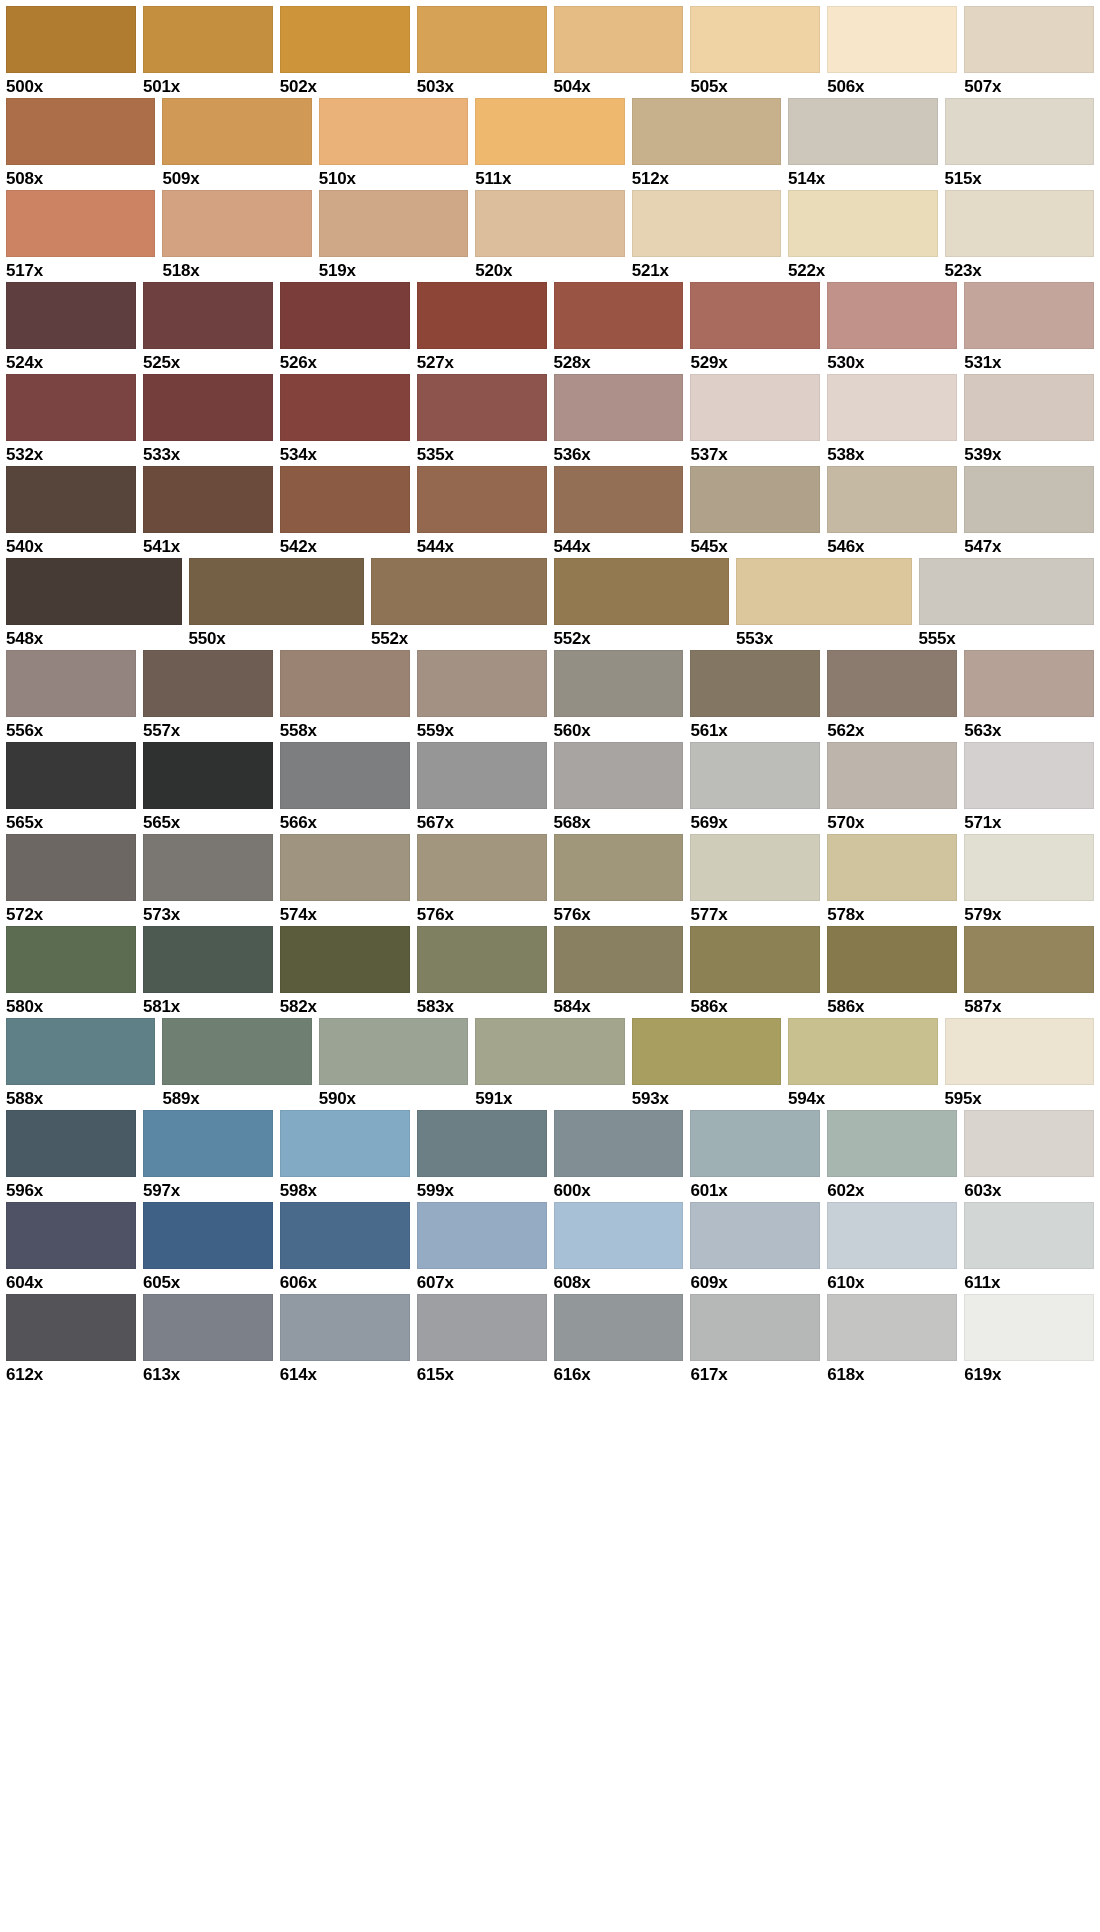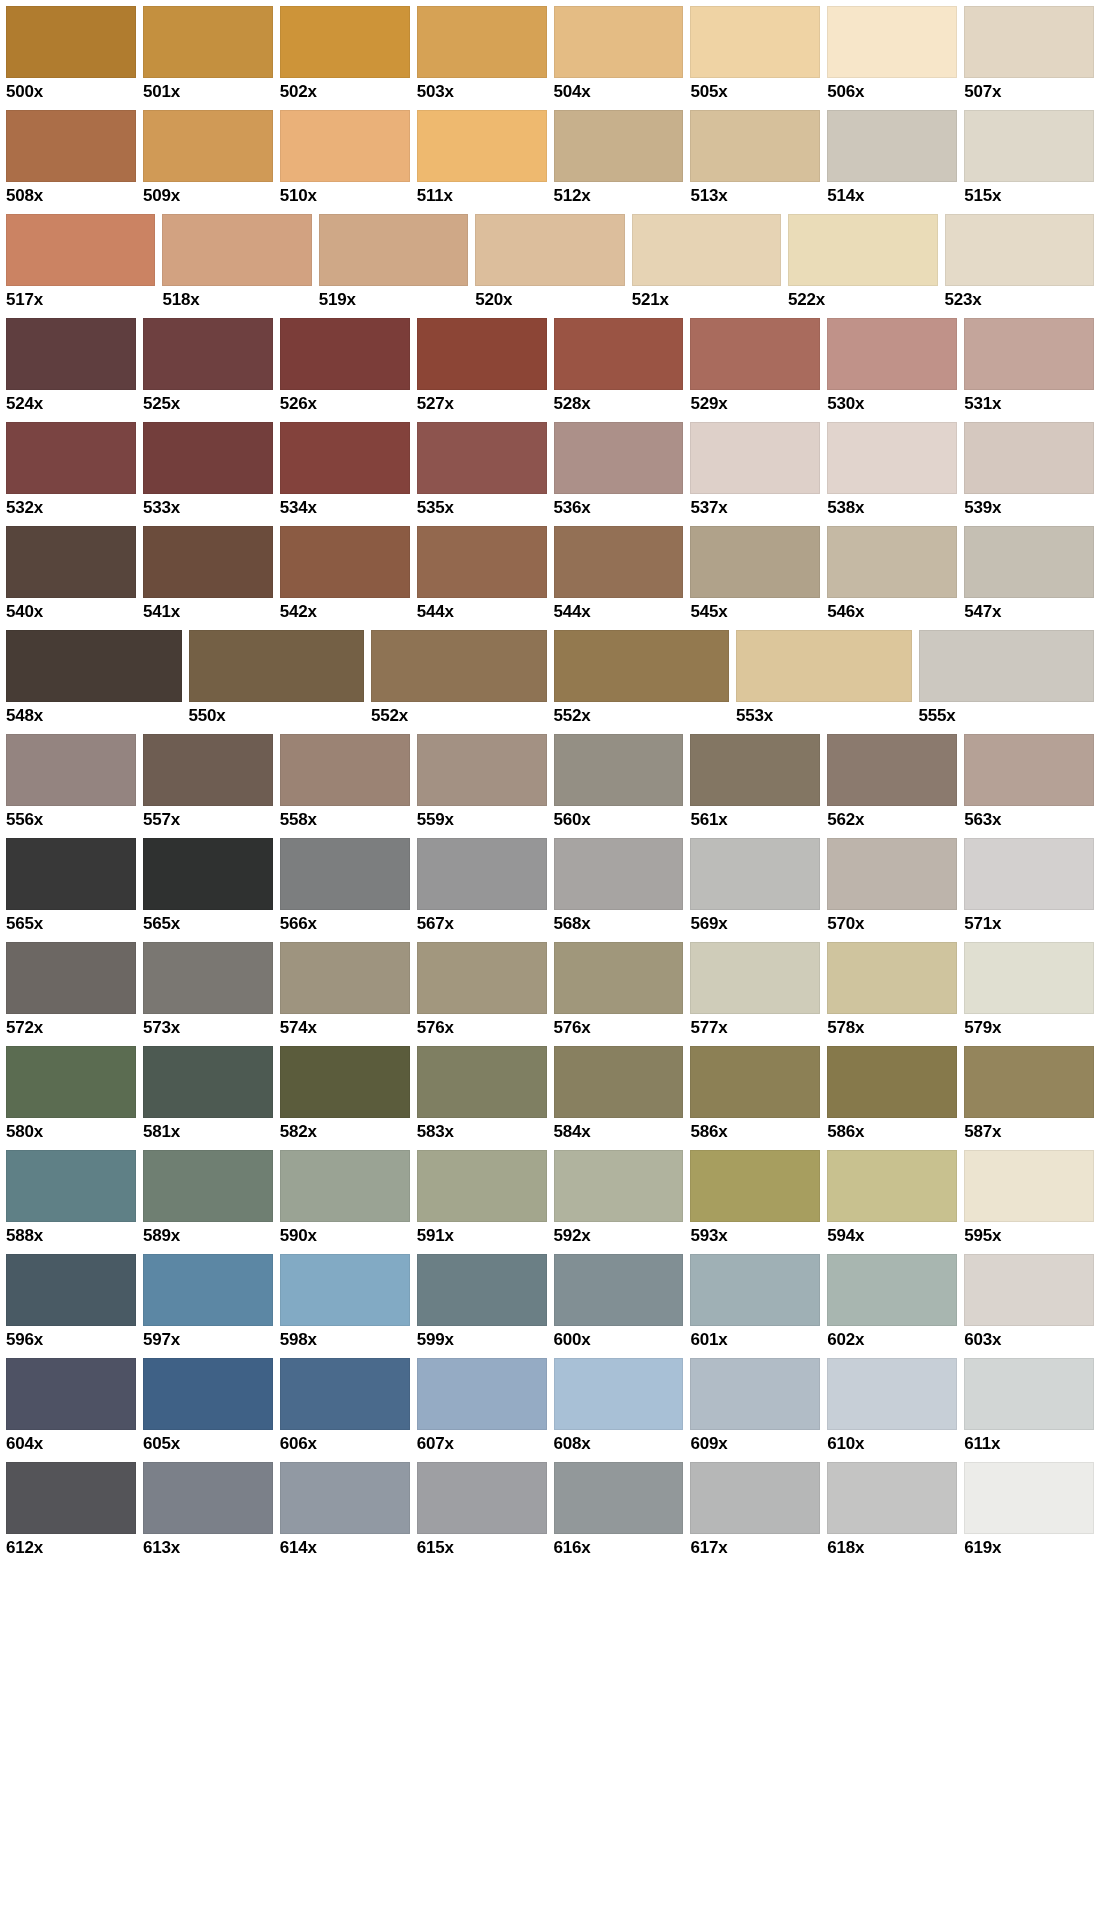--- a/index.html
+++ b/index.html
@@ -17,21 +17,21 @@
     position: relative;
     width: 1100px;
     height: 1932px;
     background: #ffffff;
     box-sizing: border-box;
     padding: 6px 6px 0 6px;
   }
   .palette-row {
     display: flex;
     width: 100%;
-    height: 104px;
+    height: 92px;
     box-sizing: border-box;
   }
   .swatch-cell {
     flex: 1 1 0;
     display: flex;
     flex-direction: column;
     box-sizing: border-box;
     padding-right: 7px;
     min-width: 0;
   }
@@ -108,24 +108,20 @@
       </div>
       <div class="swatch-cell">
         <div class="swatch-chip" style="background-color: rgb(238, 185, 111);"></div>
         <div class="swatch-label">511x</div>
       </div>
       <div class="swatch-cell">
         <div class="swatch-chip" style="background-color: rgb(199, 176, 140);"></div>
         <div class="swatch-label">512x</div>
       </div>
       <div class="swatch-cell">
-        <div class="swatch-chip" style="background-color: rgb(214, 192, 155);"></div>
-        <div class="swatch-label">513x</div>
-      </div>
-      <div class="swatch-cell">
         <div class="swatch-chip" style="background-color: rgb(205, 199, 187);"></div>
         <div class="swatch-label">514x</div>
       </div>
       <div class="swatch-cell">
         <div class="swatch-chip" style="background-color: rgb(222, 216, 202);"></div>
         <div class="swatch-label">515x</div>
       </div>
     </div>
     <div class="palette-row">
       <div class="swatch-cell">
@@ -430,24 +426,20 @@
         <div class="swatch-chip" style="background-color: rgb(111, 127, 114);"></div>
         <div class="swatch-label">589x</div>
       </div>
       <div class="swatch-cell">
         <div class="swatch-chip" style="background-color: rgb(154, 163, 148);"></div>
         <div class="swatch-label">590x</div>
       </div>
       <div class="swatch-cell">
         <div class="swatch-chip" style="background-color: rgb(163, 166, 141);"></div>
         <div class="swatch-label">591x</div>
-      </div>
-      <div class="swatch-cell">
-        <div class="swatch-chip" style="background-color: rgb(176, 179, 158);"></div>
-        <div class="swatch-label">592x</div>
       </div>
       <div class="swatch-cell">
         <div class="swatch-chip" style="background-color: rgb(167, 158, 95);"></div>
         <div class="swatch-label">593x</div>
       </div>
       <div class="swatch-cell">
         <div class="swatch-chip" style="background-color: rgb(200, 193, 143);"></div>
         <div class="swatch-label">594x</div>
       </div>
       <div class="swatch-cell">

